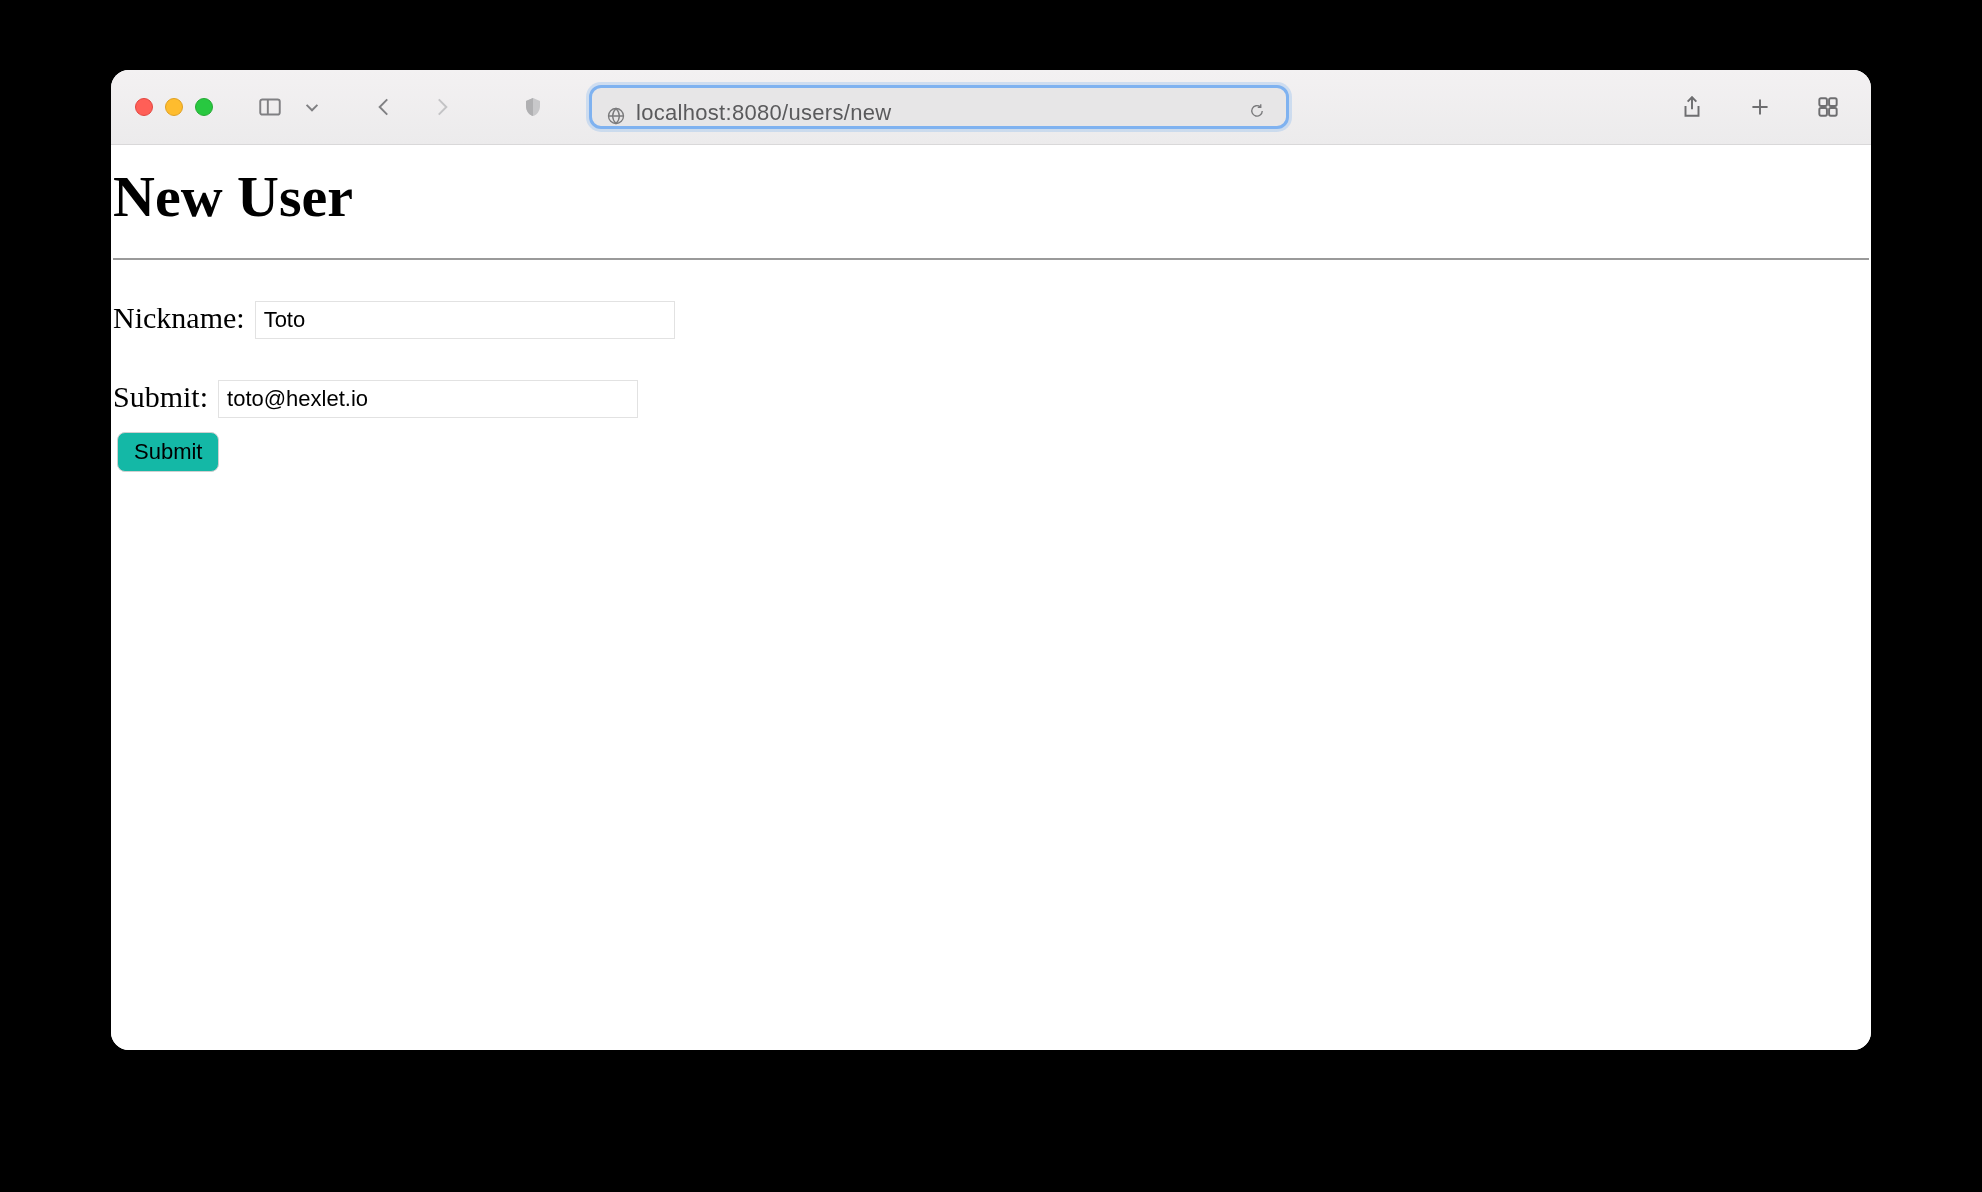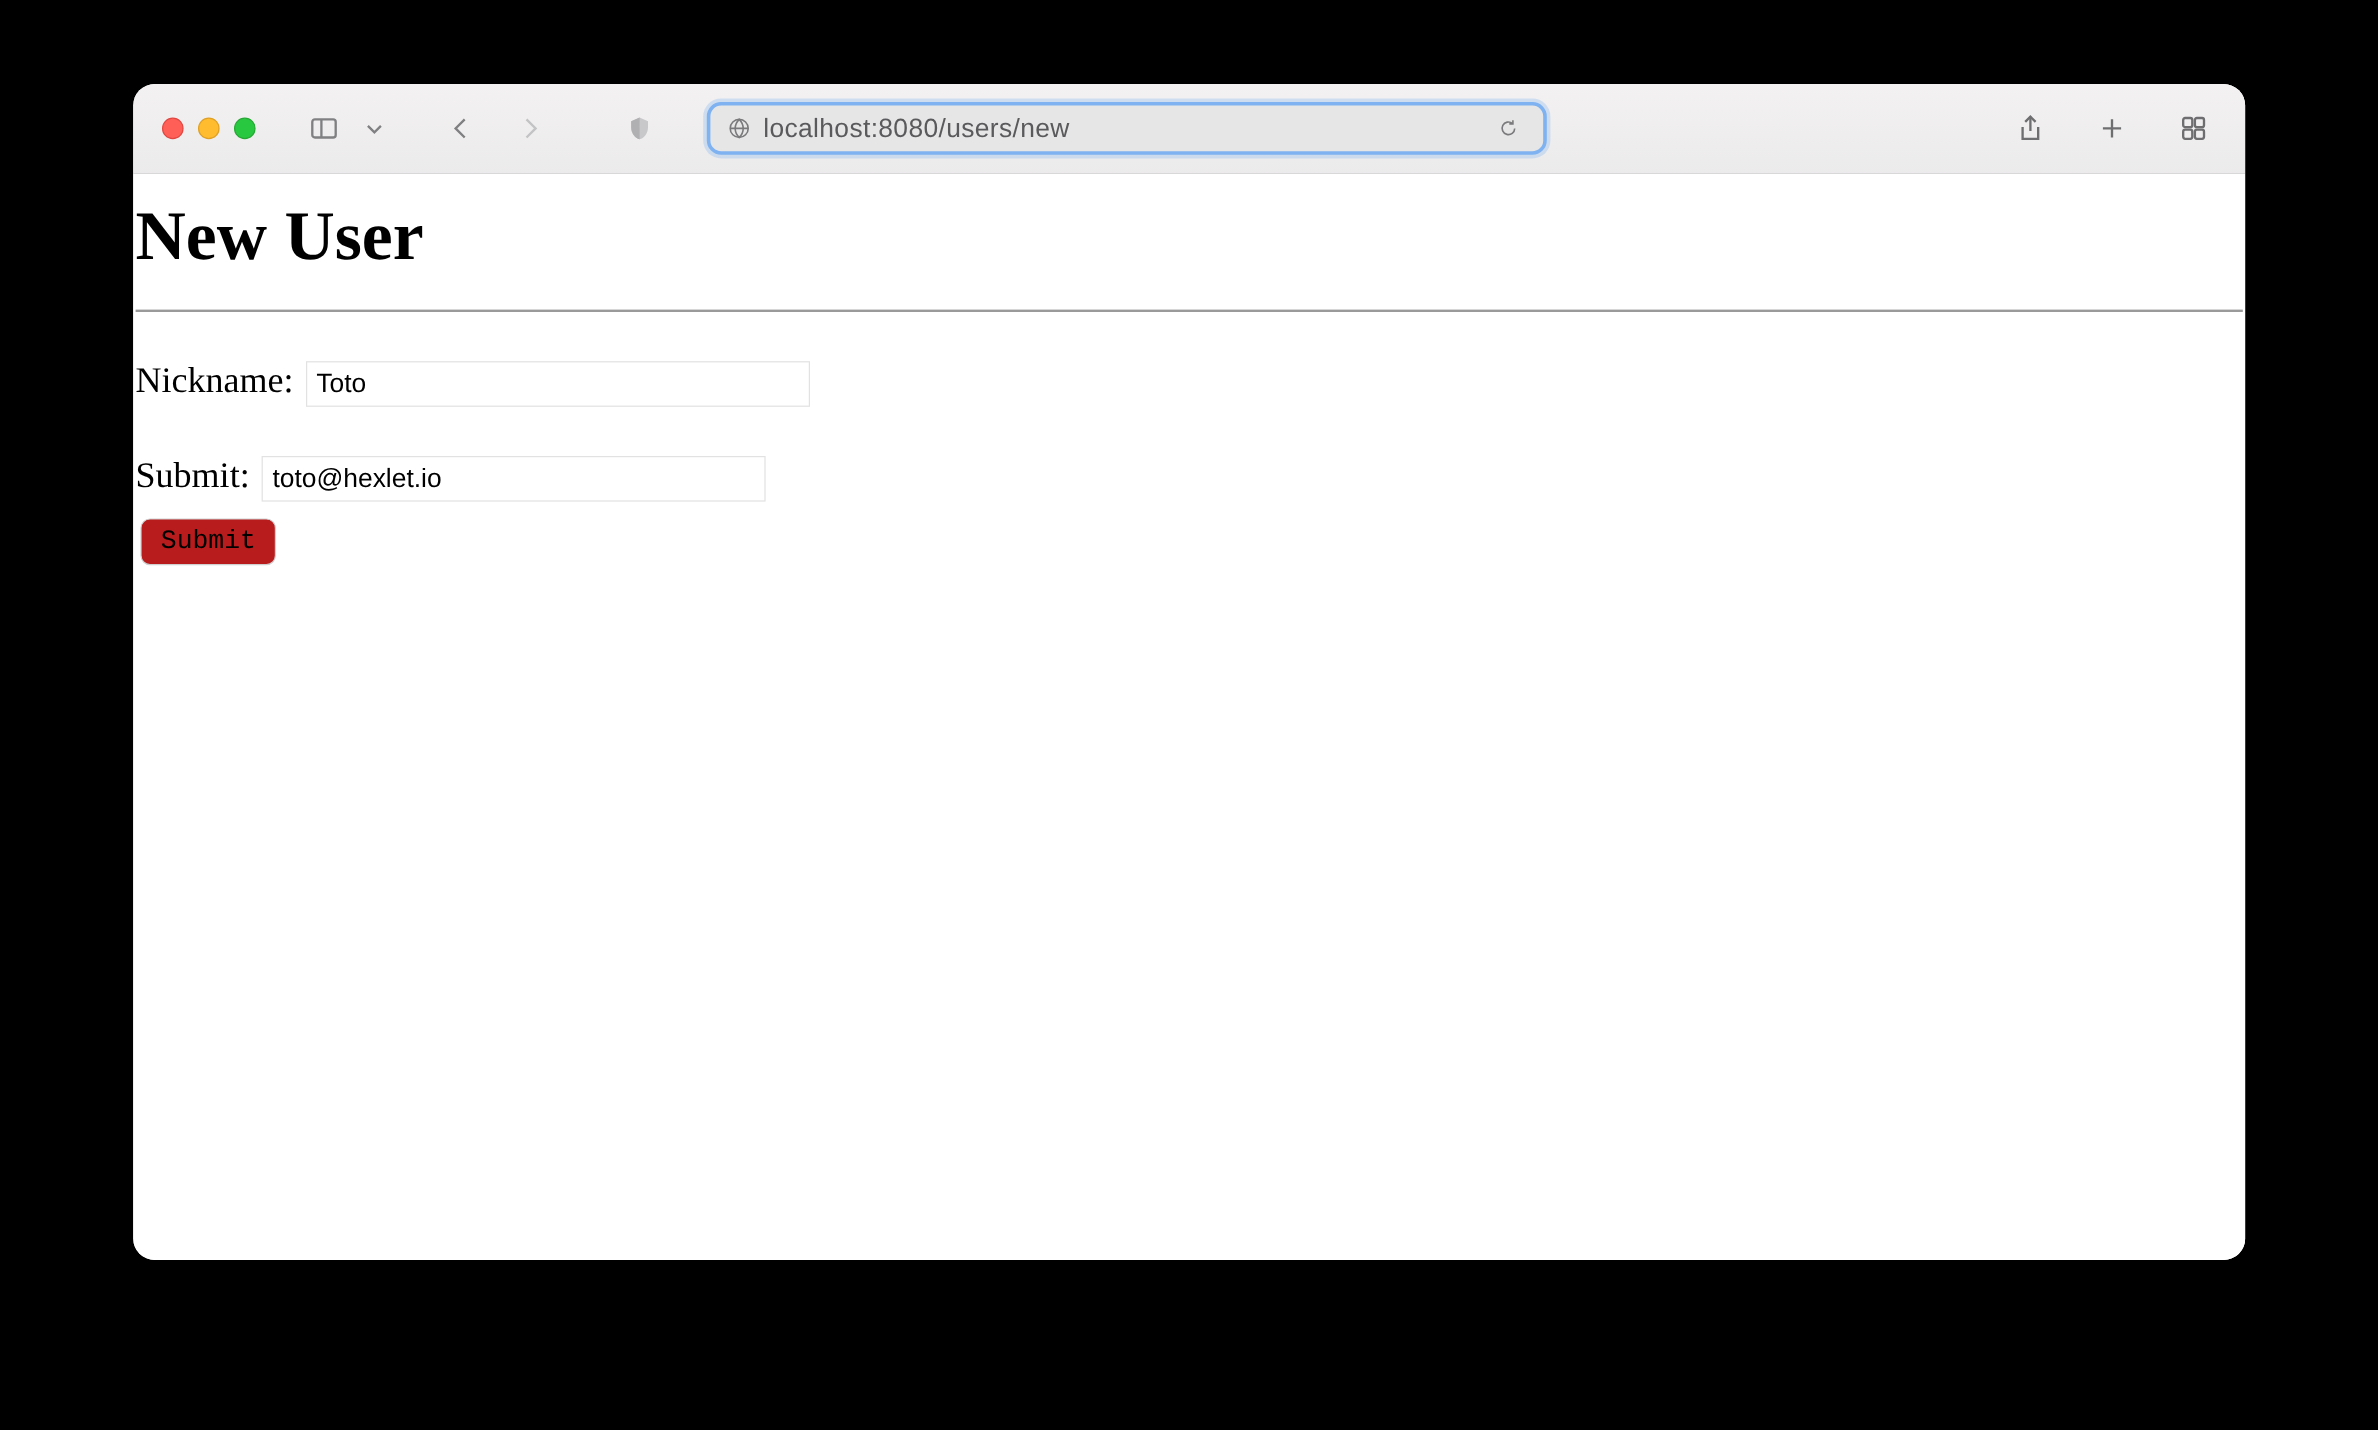--- a/index.html
+++ b/index.html
@@ -87,22 +87,22 @@
       fill: #b9b9bb;
       stroke: #b9b9bb;
     }
     .address-bar {
       flex: 0 0 700px;
       height: 44px;
       background: #e7e6e7;
       border: 3px solid #7fb2f0;
       border-radius: 12px;
       display: flex;
-      align-items: center;
-      padding: 12px 14px;
+      align-items: flex-end;
+      padding: 0 14px;
       box-shadow: 0 0 0 3px rgba(127,178,240,0.3);
     }
     .address-bar .globe {
       width: 20px;
       height: 20px;
       margin-right: 10px;
     }
     .address-input {
       flex: 1;
       background: transparent;
@@ -164,24 +164,24 @@
       font-family: -apple-system, BlinkMacSystemFont, sans-serif;
       font-size: 22px;
       padding: 5px 8px;
       border: 1px solid #e2e2e2;
       background: #fff;
       width: 420px;
       height: 38px;
       color: #000;
     }
     .submit-btn {
-      font-family: Liberation Mono, monospace;
+      font-family: Liberation Sans, sans-serif;
       font-size: 22px;
       padding: 6px 16px;
-      background: #b91c1c;
+      background: #14b8a6;
       border: 1px solid #d0d0d0;
       border-radius: 8px;
       cursor: pointer;
       margin-top: 6px;
       margin-left: 4px;
       color: #000;
     }
   </style>
 </head>
 <body>

